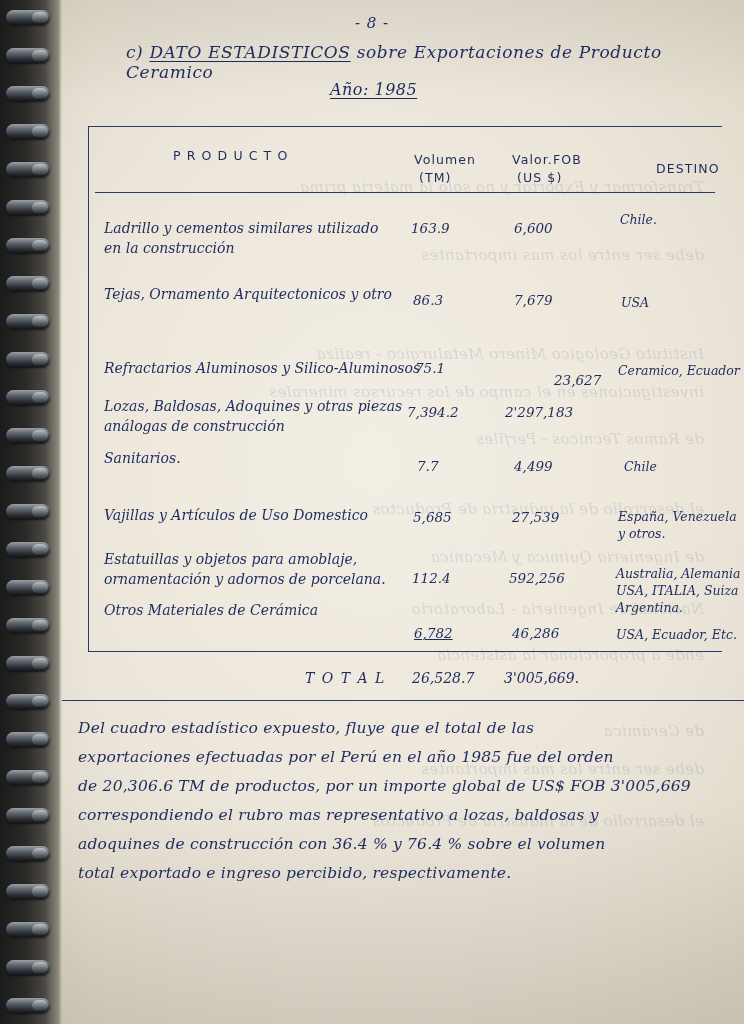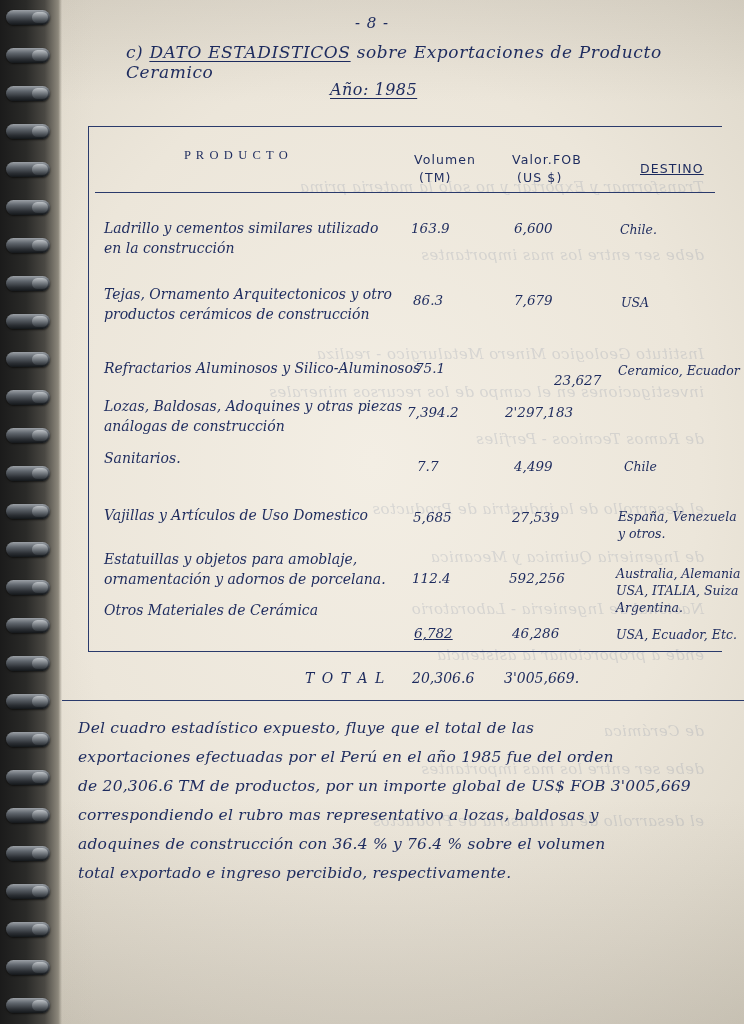--- a/index.html
+++ b/index.html
@@ -200,38 +200,37 @@
     <span class="u">DATO ESTADISTICOS</span>
     <span>sobre Exportaciones de Producto Ceramico</span>
   </div>
   <div class="ink subtitle">Año: 1985</div>
 
   <div class="tbl-top"></div>
   <div class="tbl-left"></div>
   <div class="tbl-head"></div>
   <div class="tbl-bottom"></div>
 
-  <div class="ink th" style="left:184px; top:148px;font-family:Liberation Serif, serif;">P R O D U C T O</div>
+  <div class="ink th" style="left:173px; top:148px;">P R O D U C T O</div>
   <div class="ink th" style="left:414px; top:152px;">Volumen</div>
   <div class="ink th" style="left:419px; top:170px;">(TM)</div>
   <div class="ink th" style="left:512px; top:152px;">Valor.FOB</div>
   <div class="ink th" style="left:517px; top:170px;">(US $)</div>
-  <div class="ink th" style="left:640px; top:161px;text-decoration:underline;">DESTINO</div>
+  <div class="ink th" style="left:656px; top:161px;">DESTINO</div>
 
   <div class="ink cell-desc" style="left:104px; top:218px; width:300px;">
     <span>Ladrillo y cementos similares utilizado</span><br>
     <span>en la construcción</span>
   </div>
   <div class="ink cell-num" style="left:411px; top:220px;">163.9</div>
   <div class="ink cell-num" style="left:514px; top:220px;">6,600</div>
-  <div class="ink cell-dest" style="left:620px; top:221px;">Chile.</div>
+  <div class="ink cell-dest" style="left:620px; top:211px;">Chile.</div>
 
   <div class="ink cell-desc" style="left:104px; top:284px; width:310px;">
     <span>Tejas, Ornamento Arquitectonicos y otro</span><br>
-    <span>productos cerámicos de construcción</span>
   </div>
   <div class="ink cell-num" style="left:413px; top:292px;">86.3</div>
   <div class="ink cell-num" style="left:514px; top:292px;">7,679</div>
   <div class="ink cell-dest" style="left:621px; top:294px;text-align:center;">USA</div>
 
   <div class="ink cell-desc" style="left:104px; top:358px; width:320px;">
     <span>Refractarios Aluminosos y Silico-Aluminosos</span>
   </div>
   <div class="ink cell-num" style="left:415px; top:360px;">75.1</div>
   <div class="ink cell-num" style="left:514px; top:372px;margin-left:40px;">23,627</div>
@@ -274,21 +273,21 @@
   <div class="ink cell-dest" style="left:616px; top:565px;">
     <span>Australia, Alemania</span><br>
     <span>USA, ITALIA, Suiza</span>
   </div>
   <div class="ink cell-num" style="left:414px; top:625px;text-decoration:underline;">6,782</div>
   <div class="ink cell-num" style="left:512px; top:625px;">46,286</div>
   <div class="ink cell-dest" style="left:616px; top:599px;">Argentina.</div>
   <div class="ink cell-dest" style="left:616px; top:626px;">USA, Ecuador, Etc.</div>
 
   <div class="ink total-label">T O T A L</div>
-  <div class="ink total-vol">20,306.6</div>
+  <div class="ink total-vol">26,528.7</div>
   <div class="ink total-fob">3'005,669.</div>
 
   <div class="rule-under-total"></div>
 
   <div class="ink para">
     <span>Del cuadro estadístico expuesto, fluye que el total de las</span>
     <span>exportaciones efectuadas por el Perú en el año 1985 fue del orden</span>
     <span>de 20,306.6 TM de productos, por un importe global de US$ FOB 3'005,669</span>
     <span>correspondiendo el rubro mas representativo a lozas, baldosas y</span>
     <span>adoquines de construcción con 36.4 % y 76.4 % sobre el volumen</span>

